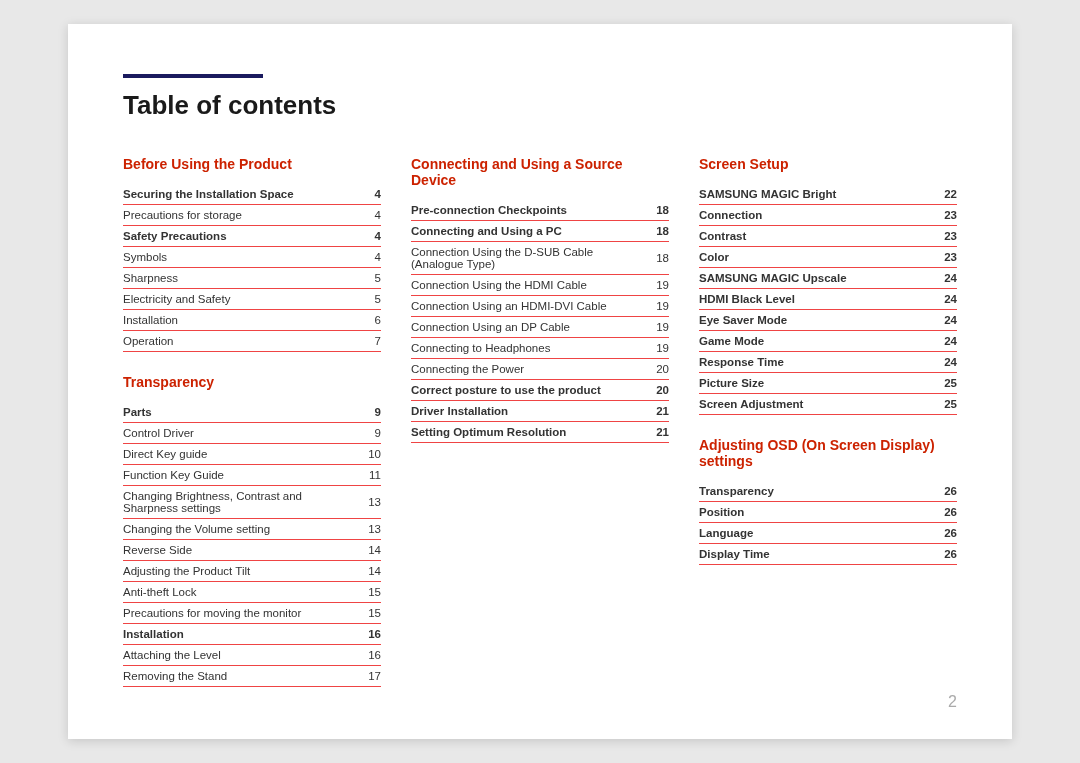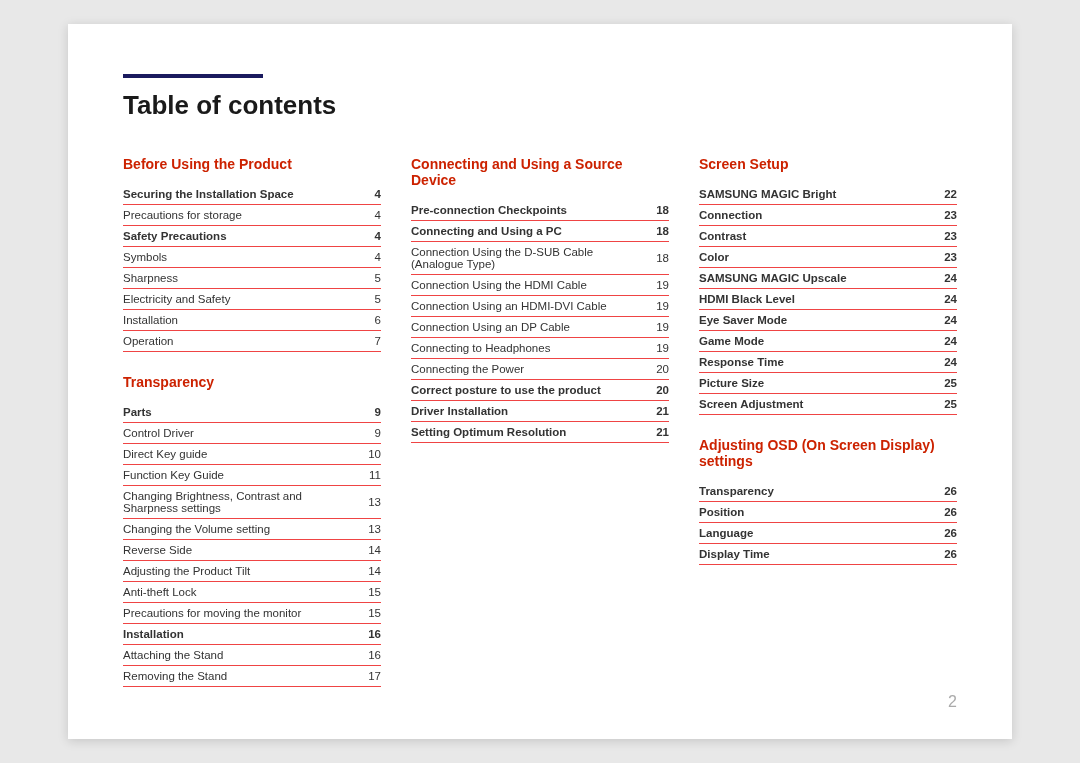--- a/index.html
+++ b/index.html
@@ -178,21 +178,21 @@
           </tr>
           <tr>
             <td>Precautions for moving the monitor</td>
             <td class="num">15</td>
           </tr>
           <tr>
             <td class="bold">Installation</td>
             <td class="num-bold">16</td>
           </tr>
           <tr>
-            <td>Attaching the Stand</td>
+            <td>Attaching the Level</td>
             <td class="num">16</td>
           </tr>
           <tr>
             <td>Removing the Stand</td>
             <td class="num">17</td>
           </tr>
         </tbody>
           </table>
       </div>
     </div>

